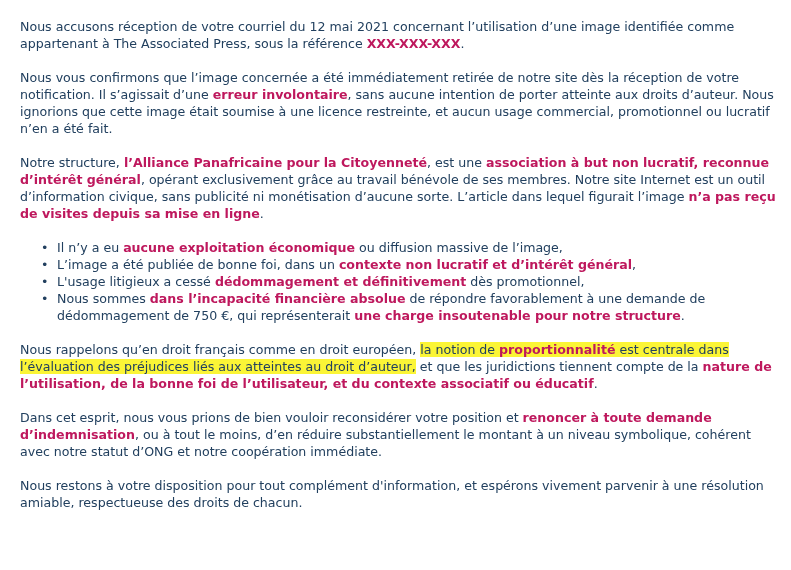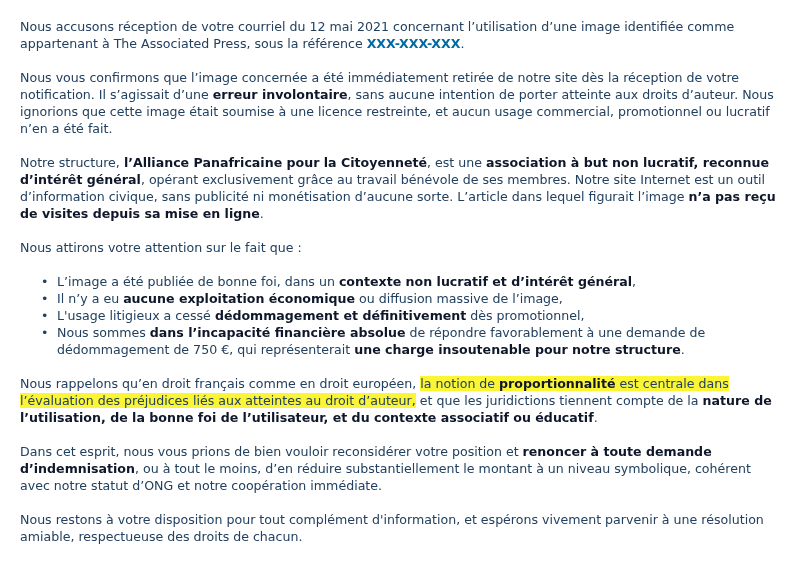--- a/index.html
+++ b/index.html
@@ -7,51 +7,50 @@
       width: 791px; height: 570px; overflow: hidden; position: relative;
       font-family: "DejaVu Sans", sans-serif;
       font-size: 12.6px; line-height: 17px; color: #22405f;
     }
     .topcut {
       position: absolute; top: -13px; left: 20px; width: 760px;
       white-space: nowrap; color: #333; font-size: 12.6px;
     }
     .doc { position: absolute; left: 20px; top: 18px; width: 760px; }
     p { margin: 0 0 17px 0; }
-    b { color: #0f172a; font-weight: bold; }
+    b { color: #be185d; font-weight: bold; }
     .hl { background: #fbf536; }
     ul { margin: 0 0 17px 0; padding-left: 37px; list-style: none; }
     li { position: relative; }
     li::before {
       content: "\2022"; position: absolute; left: -16px; top: 0;
       color: #22405f;
     }
-    .ref { color: #0369a1; }
+    .ref { color: #be185d; }
   </style>
 </head>
 <body>
 
 <div class="topcut">
   <span>…</span>
 </div>
 
 <div class="doc">
 
 
   <p><span>Nous accusons réception de votre courriel du 12 mai 2021 concernant l’utilisation d’une image identifiée comme appartenant à The Associated Press, sous la référence </span><b class="ref">XXX-XXX-XXX</b><span>.</span></p>
 
   <p><span>Nous vous confirmons que l’image concernée a été immédiatement retirée de notre site dès la réception de votre notification. Il s’agissait d’une </span><b>erreur involontaire</b><span>, sans aucune intention de porter atteinte aux droits d’auteur. Nous ignorions que cette image était soumise à une licence restreinte, et aucun usage commercial, promotionnel ou lucratif n’en a été fait.</span></p>
 
   <p><span>Notre structure, </span><b>l’Alliance Panafricaine pour la Citoyenneté</b><span>, est une </span><b>association à but non lucratif, reconnue d’intérêt général</b><span>, opérant exclusivement grâce au travail bénévole de ses membres. Notre site Internet est un outil d’information civique, sans publicité ni monétisation d’aucune sorte. L’article dans lequel figurait l’image </span><b>n’a pas reçu de visites depuis sa mise en ligne</b><span>.</span></p>
 
-  <p>Nous attirons votre attention sur le fait que :</p>
 
   <ul>
+    <li><span>Il n’y a eu </span><b>aucune exploitation économique</b><span> ou diffusion massive de l’image,</span></li>
     <li><span>L’image a été publiée de bonne foi, dans un </span><b>contexte non lucratif et d’intérêt général</b><span>,</span></li>
-    <li><span>Il n’y a eu </span><b>aucune exploitation économique</b><span> ou diffusion massive de l’image,</span></li>
     <li><span>L'usage litigieux a cessé </span><b>dédommagement et définitivement</b><span> dès promotionnel,</span></li>
     <li><span>Nous sommes </span><b>dans l’incapacité financière absolue</b><span> de répondre favorablement à une demande de dédommagement de 750 €, qui représenterait </span><b>une charge insoutenable pour notre structure</b><span>.</span></li>
   </ul>
 
   <p><span>Nous rappelons qu’en droit français comme en droit européen, </span><span class="hl"><span>la notion de </span><b>proportionnalité</b><span> est centrale dans l’évaluation des préjudices liés aux atteintes au droit d’auteur,</span></span><span> et que les juridictions tiennent compte de la </span><b>nature de l’utilisation, de la bonne foi de l’utilisateur, et du contexte associatif ou éducatif</b><span>.</span></p>
 
   <p><span>Dans cet esprit, nous vous prions de bien vouloir reconsidérer votre position et </span><b>renoncer à toute demande d’indemnisation</b><span>, ou à tout le moins, d’en réduire substantiellement le montant à un niveau symbolique, cohérent avec notre statut d’ONG et notre coopération immédiate.</span></p>
 
   <p>Nous restons à votre disposition pour tout complément d'information, et espérons vivement parvenir à une résolution amiable, respectueuse des droits de chacun.</p>
 

